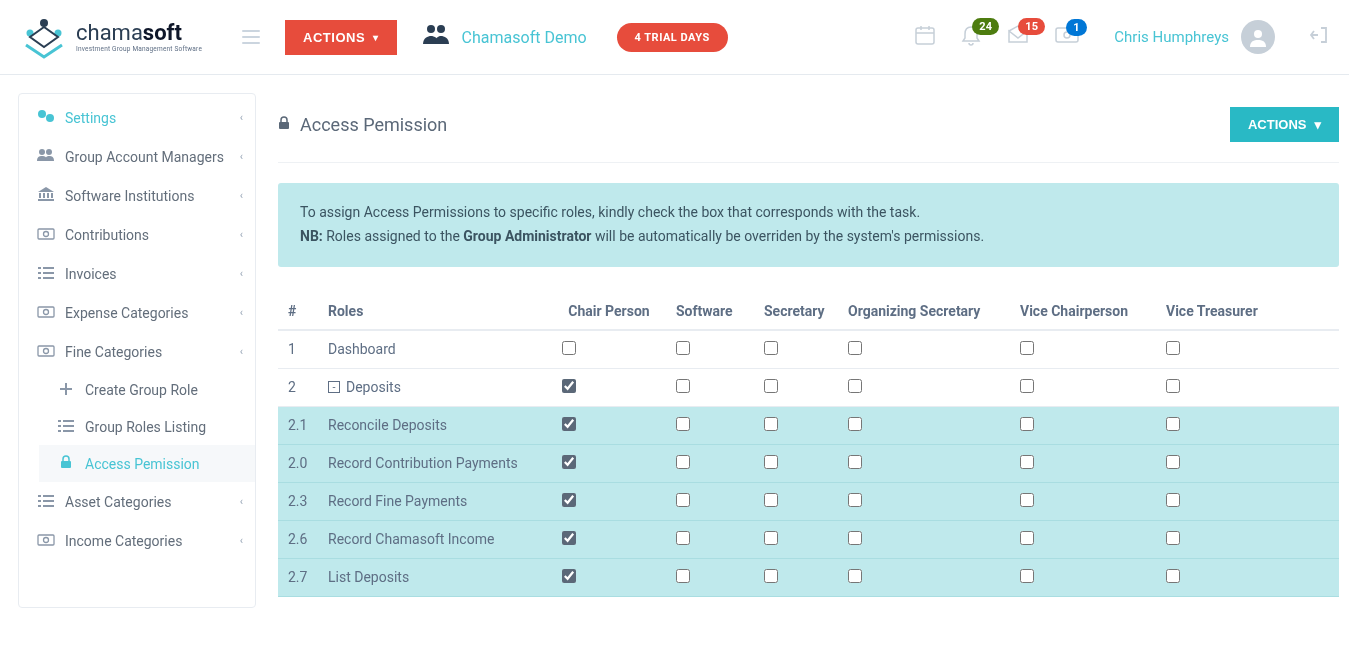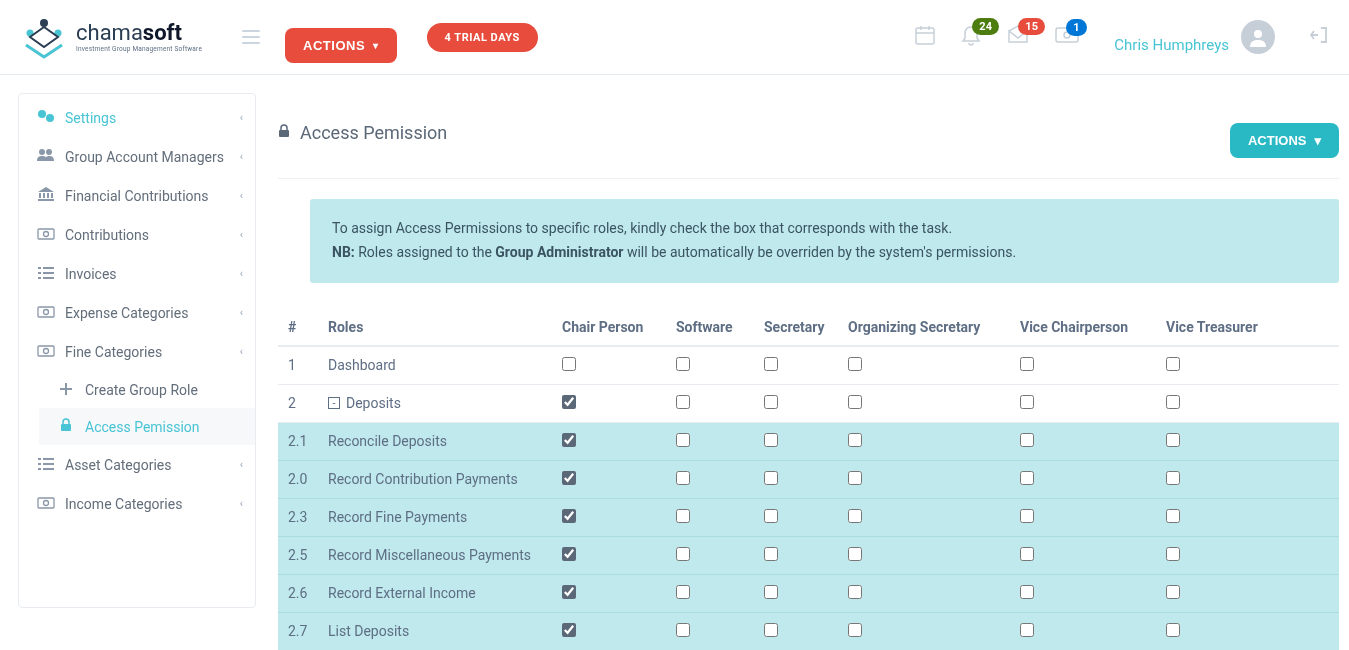--- a/index.html
+++ b/index.html
@@ -18,35 +18,35 @@
   border-bottom: 1px solid #e5eaef;
 }
 .logo-wrap { display: flex; align-items: center; gap: 8px; margin-right: 30px; }
 .logo-icon { width: 48px; height: 48px; }
 .logo-text { display: flex; flex-direction: column; line-height: 1; }
 .logo-brand { font-size: 22px; font-weight: 400; color: #2b3e53; }
 .logo-brand b { color: #0f172a; font-weight: 700; text-align: right; }
 .logo-tag { font-size: 6.5px; color: #5e6e84; letter-spacing: 0.2px; margin-top: 2px; }
 .hamburger { width: 18px; height: 14px; display: flex; flex-direction: column; justify-content: space-between; margin: 0 25px 0 10px; cursor: pointer; }
 .hamburger span { height: 2px; background: #cbd5df; border-radius: 1px; }
-.btn { border: none; cursor: pointer; font-size: 13px; font-weight: 600; padding: 10px 18px; border-radius: 8px; display: inline-flex; align-items: center; gap: 8px; margin-top: 16px; }
+.btn { border: none; cursor: pointer; font-size: 13px; font-weight: 600; padding: 10px 18px; border-radius: 0; display: inline-flex; align-items: center; gap: 8px; }
 .btn-actions { background: #e74c3c; color: #fff; text-transform: uppercase; letter-spacing: 0.5px; }
 .btn-actions .chev { font-size: 10px; }
 .group-area { margin-left: 25px; display: flex; align-items: center; gap: 12px; }
 .group-icon { font-size: 26px; color: #2b3e53; }
 .group-name { font-size: 16px; color: #48c4d4; }
 .trial-badge { margin-left: 30px; background: #e74c3c; color: #fff; font-size: 11px; font-weight: 700; letter-spacing: 0.5px; padding: 8px 18px; border-radius: 18px; }
 .top-right { margin-left: auto; display: flex; align-items: center; gap: 24px; }
 .notif { position: relative; cursor: pointer; }
 .notif .icon { font-size: 22px; color: #c6cfd8; }
 .badge { position: absolute; top: -6px; left: 12px; color: #fff; font-size: 11px; font-weight: 700; padding: 2px 7px; border-radius: 9px; min-width: 20px; text-align: center; }
 .badge-green { background: #4d7c0f; }
 .badge-red { background: #e74c3c; }
 .badge-blue { background: #0077d6; }
-.user-area { display: flex; align-items: flex-end; gap: 12px; cursor: pointer; margin-left:10px;}
+.user-area { display: flex; align-items: center; gap: 12px; cursor: pointer; margin-left:10px;}
 .user-name { color: #48c4d4; font-size: 15px; }
 .avatar { width: 34px; height: 34px; border-radius: 50%; background: #c6cfd8; display: flex; align-items: center; justify-content: center; }
 .avatar svg { fill: #fff; }
 .logout-icon { font-size: 20px; color: #c6cfd8; cursor: pointer; margin-left: 10px;}
 .layout { display: flex; padding: 18px 0 0 18px; }
 .sidebar { width: 238px; background: #fff; border: 1px solid #e8ecf1; border-radius: 4px; padding: 4px 0; height: 515px; overflow:hidden;}
 .side-item { display: flex; align-items: center; padding: 10px 12px 10px 16px; color: #636e7b; cursor: pointer; font-size: 14px; position: relative; }
 .side-item .mi-icon { width: 22px; text-align:center; margin-right: 8px; color: #8a97a8; font-size: 16px;}
 .side-item .chev-r { margin-left: auto; font-size: 11px; color: #97a5b6; }
 .side-item.top { color: #48c4d4; }
@@ -55,30 +55,30 @@
 .side-item.active .mi-icon { color: #48c4d4; }
 .side-sub { padding-left: 20px; }
 .side-sub .side-item { padding: 9px 12px 9px 16px; }
 .side-item.selected { background: #f6f8fa; color: #48c4d4; border-left: 0; }
 .side-item.selected .mi-icon { color: #48c4d4; }
 .main { flex: 1; padding: 0 10px 0 22px; }
 .page-header { display: flex; align-items: center; padding: 14px 0 20px 0; border-bottom: 1px solid #eef1f4; }
 .page-title { display: flex; align-items: center; gap: 10px; font-size: 18px; font-weight: 400; color: #5b6878; }
 .page-title .lock { font-size: 14px; color: #5b6878; }
 .btn-page-actions { margin-left: auto; background: #29b9c5; color: #fff; text-transform: uppercase; font-weight:700; }
-.info-box { margin-top: 20px; background: #bfe9ec; color: #3b5461; padding: 18px 22px; border-radius: 3px; line-height: 1.7; font-size: 14px; margin-left: 32px;}
+.info-box { margin-top: 20px; background: #bfe9ec; color: #3b5461; padding: 18px 22px; border-radius: 3px; line-height: 1.7; font-size: 14px;}
 .table-wrap { margin-top: 26px; }
 table { width: 100%; border-collapse: collapse; table-layout: fixed;}
 th, td { text-align: left; padding: 10px 10px; font-size: 14px; color: #5e6e84; border-bottom: 1px solid #e8ecf1; vertical-align: middle;}
 th { font-weight: 700; border-bottom: 2px solid #e8ecf1;}
 tr.sub { background: #bfe9ec; }
 tr.sub td { border-bottom: 1px solid #a9dde1; }
 .col-num { width: 40px; }
 .col-role { width: 234px; }
-.col-cp { width: 114px;}
+.col-cp { width: 114px; text-align: center;}
 .col-tr { width: 88px;}
 .col-sec { width: 84px;}
 .col-org { width: 172px;}
 .col-vc { width: 146px;}
 .col-vt { width: auto;}
 .chk { width: 14px; height: 14px; accent-color: #5b6878;}
 .tree-toggle { display:inline-block; width:12px; height:12px; border:1px solid #5e6e84; font-size:10px; line-height:10px; text-align:center; margin-right:6px; cursor:pointer; font-family:monospace;}
 .role-cell { display:flex; align-items:center; }
 .sub-num { padding-left: 10px;}
 </style>
@@ -101,20 +101,33 @@
   </div>
   <div class="hamburger">
       <span></span>
       <span></span>
       <span></span>
     </div>
   <button class="btn btn-actions">
     <span>ACTIONS</span>
     <span class="chev">▾</span>
   </button>
+  <div class="group-area">
+    <span class="group-icon">
+      <svg width="28" height="24" viewBox="0 0 28 24">
+          <g fill="#2b3e53">
+            <circle cx="9" cy="7" r="4"></circle>
+            <circle cx="19" cy="7" r="4"></circle>
+            <path d="M1 22 C1 16 6 14 9 14 C12 14 17 16 17 22 Z"></path>
+            <path d="M13 22 C13 16 16 14 19 14 C22 14 27 16 27 22 Z"></path>
+          </g>
+        </svg>
+    </span>
+    <span class="group-name">Chamasoft Demo</span>
+  </div>
   <span class="trial-badge">4 TRIAL DAYS</span>
 
   <div class="top-right">
     <div class="notif">
       <span class="icon">
         <svg width="22" height="22" viewBox="0 0 22 22" fill="none" stroke="#c6cfd8" stroke-width="1.5">
             <rect x="2" y="4" width="18" height="16" rx="2"></rect>
             <path d="M2 9 H20 M7 2 V6 M15 2 V6"></path>
           </svg>
       </span>
@@ -187,21 +200,21 @@
         </div>
         <div class="side-item">
           <span class="mi-icon"><svg width="16" height="14" viewBox="0 0 16 14" fill="#8a97a8">
               <path d="M0 5 L8 0 L16 5 Z"></path>
               <rect x="1" y="6" width="2" height="5"></rect>
               <rect x="5" y="6" width="2" height="5"></rect>
               <rect x="9" y="6" width="2" height="5"></rect>
               <rect x="13" y="6" width="2" height="5"></rect>
               <rect x="0" y="12" width="16" height="2"></rect>
             </svg></span>
-          <span>Financial Contributions</span>
+          <span>Software Institutions</span>
           <span class="chev-r">‹</span>
         </div>
         <div class="side-item">
           <span class="mi-icon"><svg width="18" height="12" viewBox="0 0 18 12" fill="none" stroke="#8a97a8" stroke-width="1.3">
               <rect x="1" y="1" width="16" height="10" rx="1"></rect>
               <circle cx="9" cy="6" r="2.5"></circle>
             </svg></span>
           <span>Contributions</span>
           <span class="chev-r">‹</span>
         </div>
@@ -233,20 +246,31 @@
           <span>Fine Categories</span>
           <span class="chev-r">‹</span>
         </div>
         <div class="side-sub">
           <div class="side-item">
             <span class="mi-icon"><svg width="12" height="12" viewBox="0 0 12 12" fill="#8a97a8">
                 <rect x="5" y="0" width="2" height="12"></rect>
                 <rect x="0" y="5" width="12" height="2"></rect>
               </svg></span>
             <span>Create Group Role</span>
+          </div>
+          <div class="side-item">
+            <span class="mi-icon"><svg width="16" height="12" viewBox="0 0 16 12" fill="#8a97a8">
+                <rect x="0" y="0" width="3" height="2"></rect>
+                <rect x="5" y="0" width="11" height="2"></rect>
+                <rect x="0" y="5" width="3" height="2"></rect>
+                <rect x="5" y="5" width="11" height="2"></rect>
+                <rect x="0" y="10" width="3" height="2"></rect>
+                <rect x="5" y="10" width="11" height="2"></rect>
+              </svg></span>
+            <span>Group Roles Listing</span>
           </div>
           <div class="side-item selected">
             <span class="mi-icon"><svg width="12" height="14" viewBox="0 0 12 14" fill="#48c4d4">
                 <rect x="1" y="6" width="10" height="7" rx="1"></rect>
                 <path d="M3 6 V4 C3 2 4 1 6 1 C8 1 9 2 9 4 V6" fill="none" stroke="#48c4d4" stroke-width="1.5"></path>
               </svg></span>
             <span>Access Pemission</span>
           </div>
         </div>
         <div class="side-item">
@@ -376,38 +400,24 @@
                 </div>
               </td>
               <td><input type="checkbox" class="chk" checked="" style=""></td>
               <td><input type="checkbox" class="chk" style=""></td>
               <td><input type="checkbox" class="chk" style=""></td>
               <td><input type="checkbox" class="chk" style=""></td>
               <td><input type="checkbox" class="chk" style=""></td>
               <td><input type="checkbox" class="chk" style=""></td>
             </tr>
             <tr class="sub">
-              <td class="sub-num">2.5</td>
-              <td>
-                <div class="role-cell">
-                  <span>Record Miscellaneous Payments</span>
-                </div>
-              </td>
-              <td><input type="checkbox" class="chk" checked="" style=""></td>
-              <td><input type="checkbox" class="chk" style=""></td>
-              <td><input type="checkbox" class="chk" style=""></td>
-              <td><input type="checkbox" class="chk" style=""></td>
-              <td><input type="checkbox" class="chk" style=""></td>
-              <td><input type="checkbox" class="chk" style=""></td>
-            </tr>
-            <tr class="sub">
               <td class="sub-num">2.6</td>
               <td>
                 <div class="role-cell">
-                  <span>Record External Income</span>
+                  <span>Record Chamasoft Income</span>
                 </div>
               </td>
               <td><input type="checkbox" class="chk" checked="" style=""></td>
               <td><input type="checkbox" class="chk" style=""></td>
               <td><input type="checkbox" class="chk" style=""></td>
               <td><input type="checkbox" class="chk" style=""></td>
               <td><input type="checkbox" class="chk" style=""></td>
               <td><input type="checkbox" class="chk" style=""></td>
             </tr>
             <tr class="sub">

